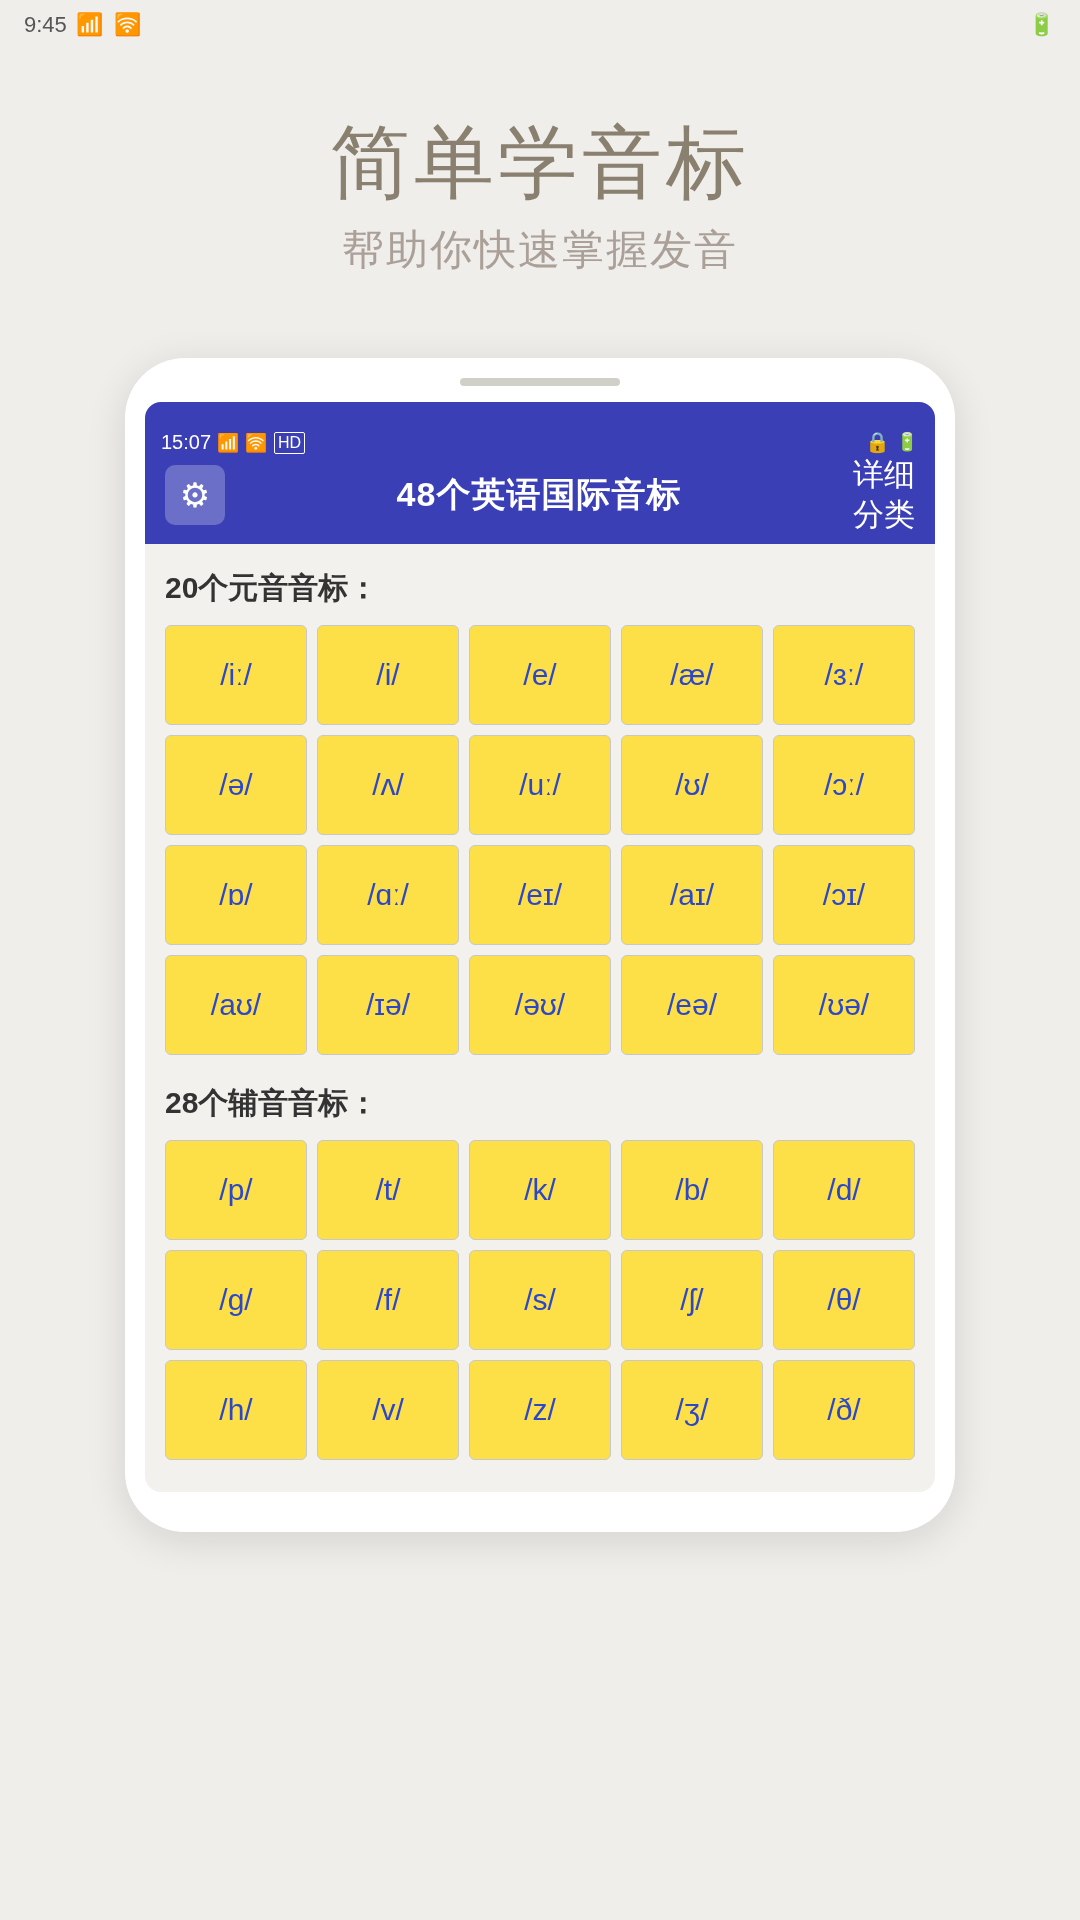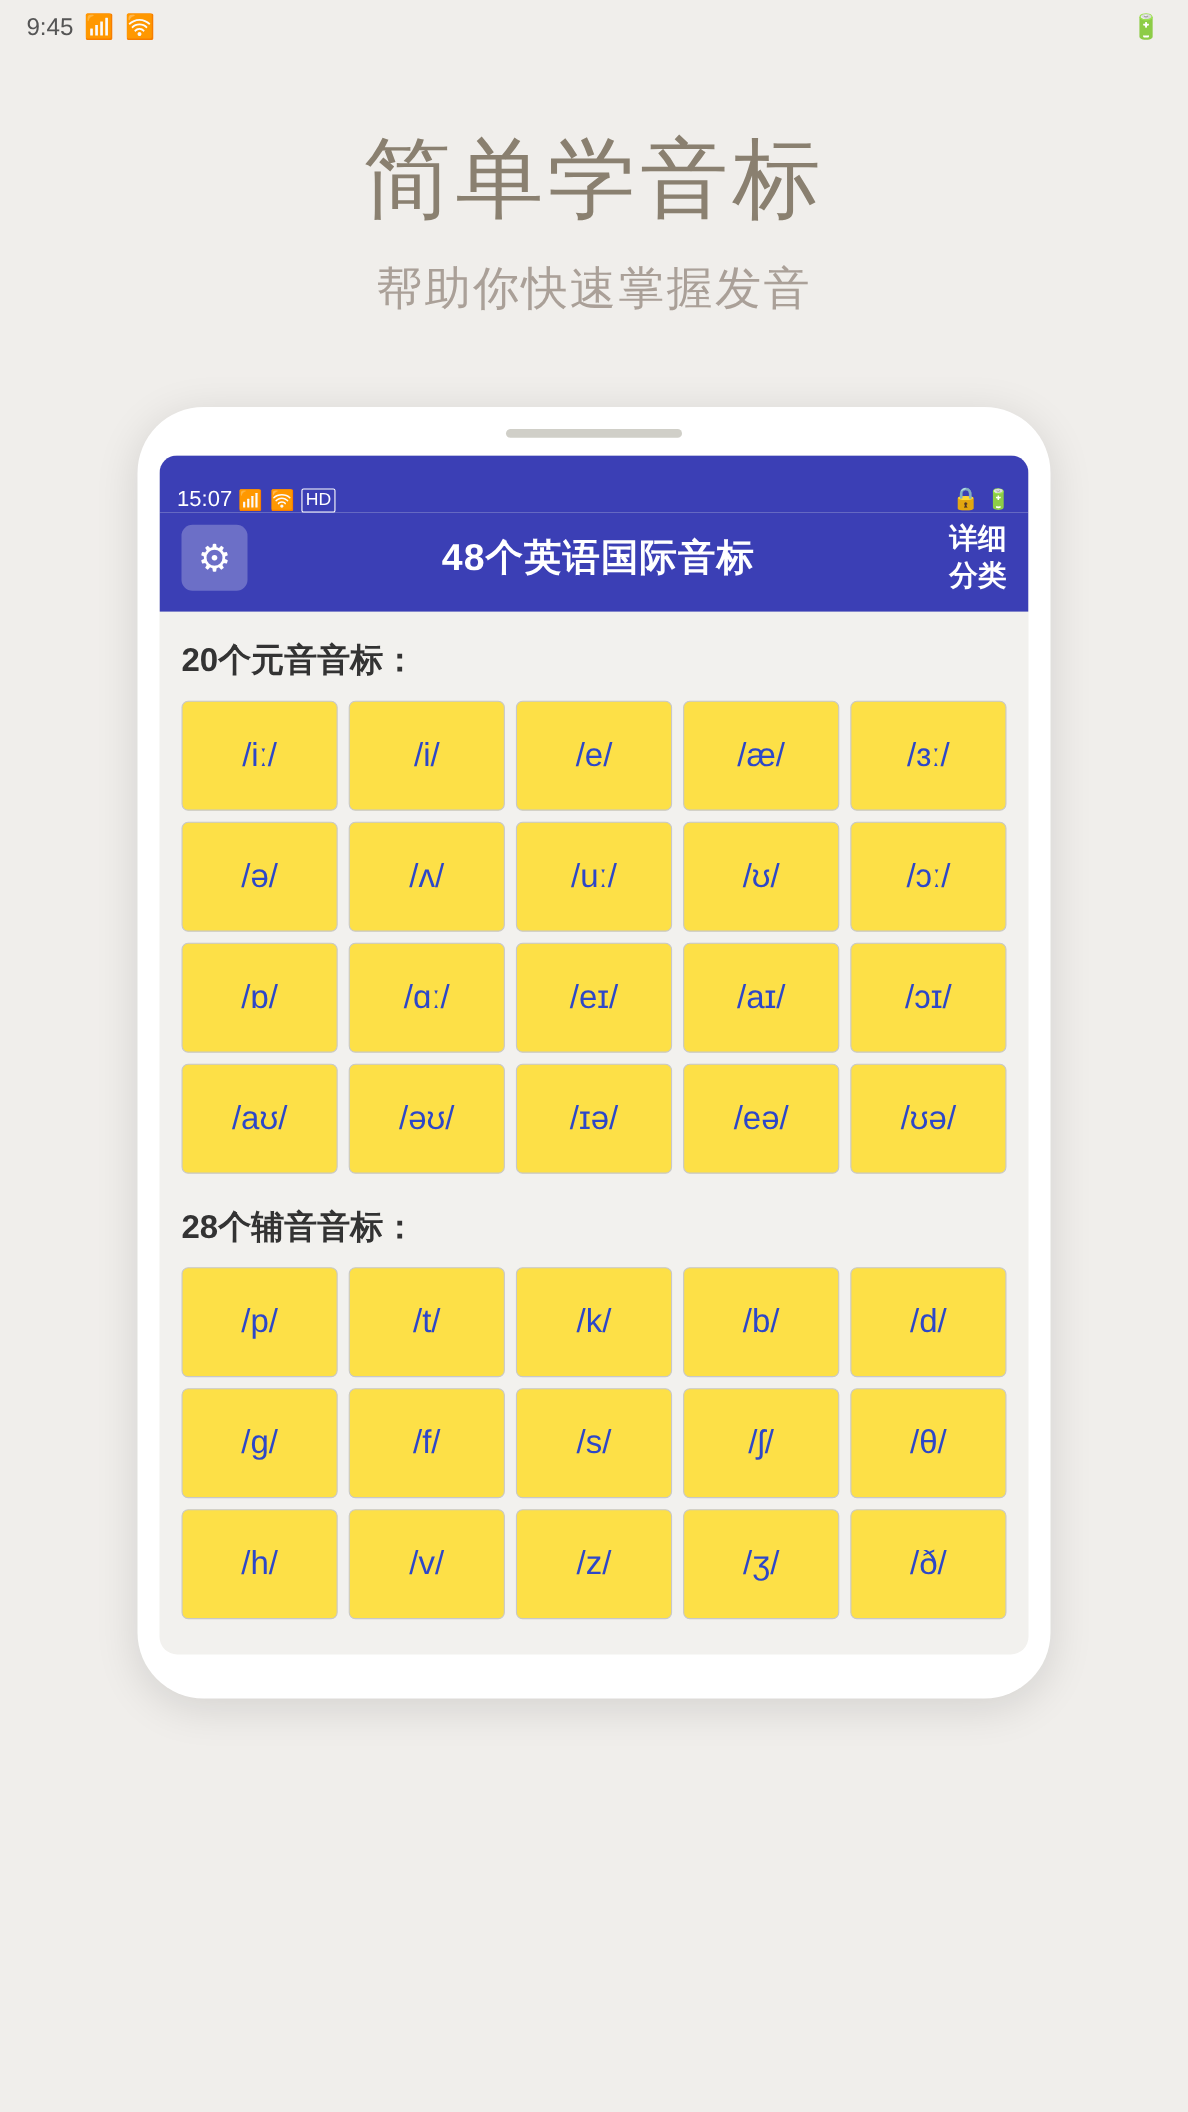--- a/index.html
+++ b/index.html
@@ -45,21 +45,21 @@
     }
     .hero-title {
       font-size: 80px;
       font-weight: 400;
       color: #8a8070;
       letter-spacing: 4px;
     }
     .hero-subtitle {
       font-size: 42px;
       color: #aaa098;
-      margin-top: 16px;
+      margin-top: 4px;
       letter-spacing: 2px;
     }
 
     
     .phone-frame {
       margin-top: 80px;
       width: 830px;
       background: white;
       border-radius: 60px;
       padding: 20px 20px 40px 20px;
@@ -116,25 +116,24 @@
       font-size: 34px;
       color: white;
     }
     .app-header-title {
       font-size: 34px;
       color: white;
       font-weight: 700;
       letter-spacing: 1px;
     }
     .app-header-detail {
-      font-size: 26px;
+      font-size: 31px;
       color: white;
       text-align: center;
       line-height: 1.3;
-      font-weight: bold;
     }
 
     
     .scroll-content {
       padding: 24px 20px;
     }
 
     
     .section-title {
       font-size: 30px;
@@ -227,22 +226,22 @@
           <div class="phonetic-cell">/ʌ/</div>
           <div class="phonetic-cell">/uː/</div>
           <div class="phonetic-cell">/ʊ/</div>
           <div class="phonetic-cell">/ɔː/</div>
           <div class="phonetic-cell">/ɒ/</div>
           <div class="phonetic-cell">/ɑː/</div>
           <div class="phonetic-cell">/eɪ/</div>
           <div class="phonetic-cell">/aɪ/</div>
           <div class="phonetic-cell">/ɔɪ/</div>
           <div class="phonetic-cell">/aʊ/</div>
+          <div class="phonetic-cell">/ɪə/</div>
           <div class="phonetic-cell">/əʊ/</div>
-          <div class="phonetic-cell">/ɪə/</div>
           <div class="phonetic-cell">/eə/</div>
           <div class="phonetic-cell">/ʊə/</div>
         </div>
 
       <div class="section-title section-gap">28个辅音音标：</div>
       <div class="phonetic-grid" id="consonants-grid">
           <div class="phonetic-cell">/p/</div>
           <div class="phonetic-cell">/t/</div>
           <div class="phonetic-cell">/k/</div>
           <div class="phonetic-cell">/b/</div>

